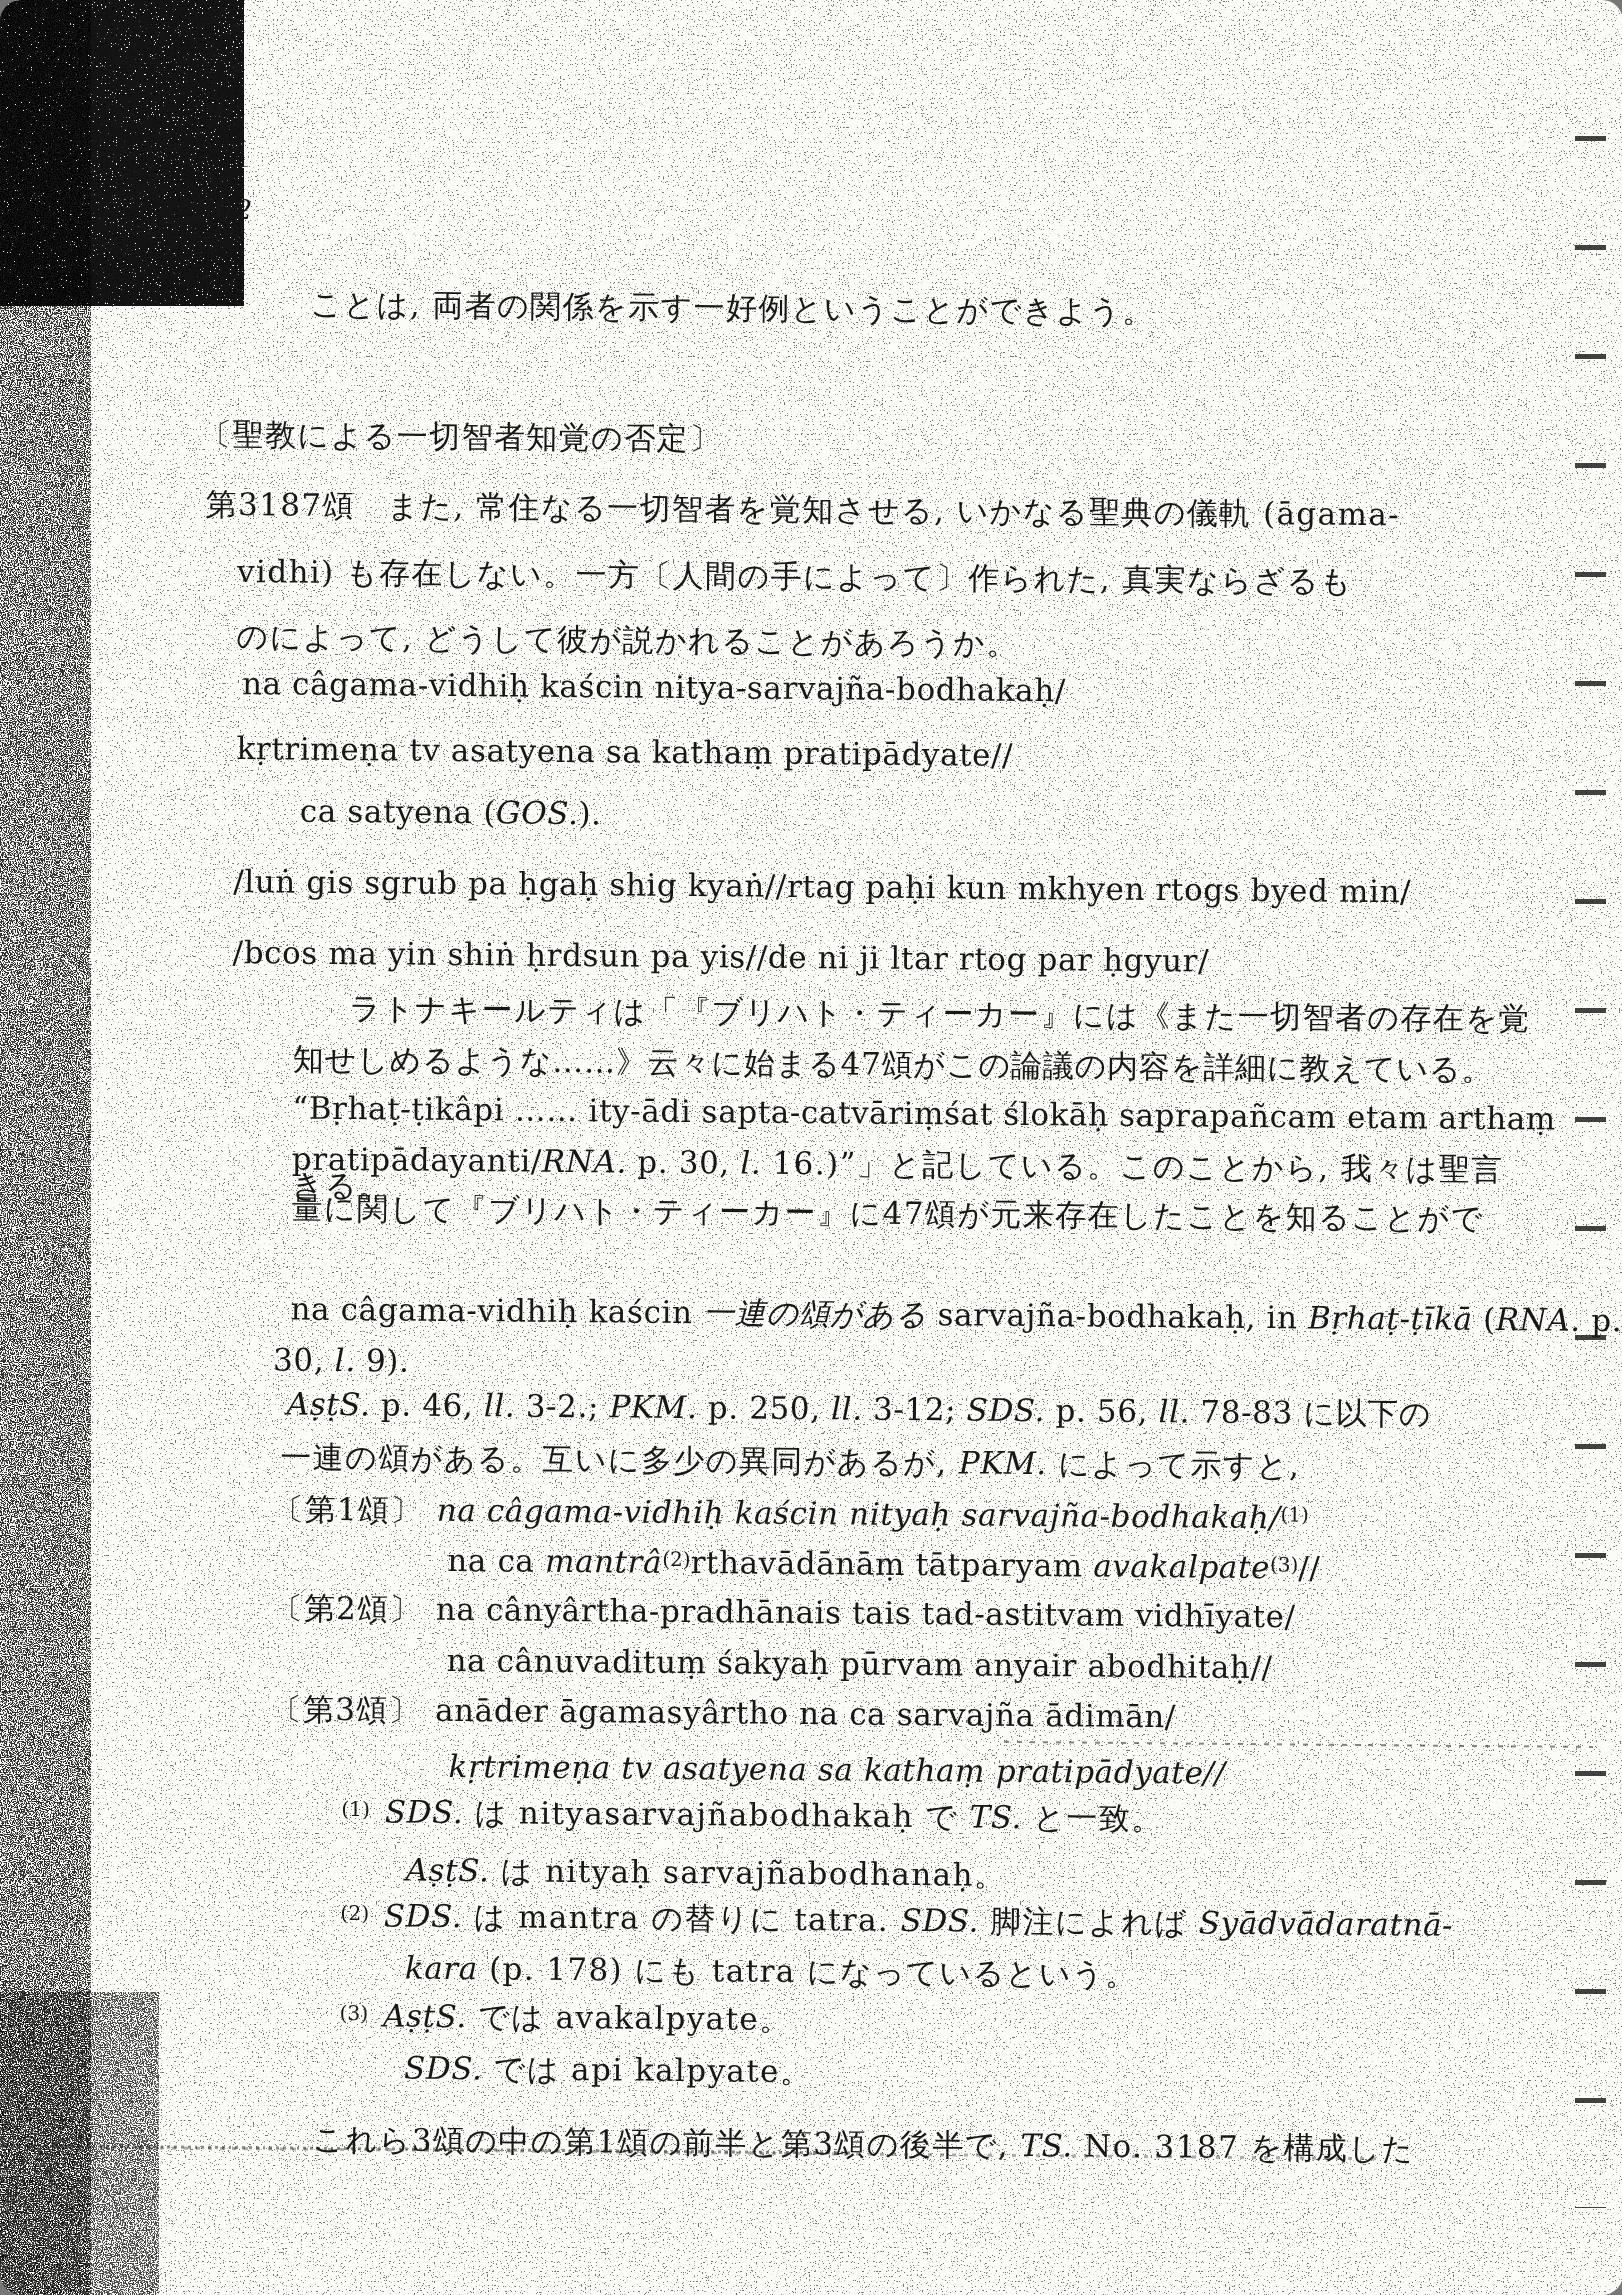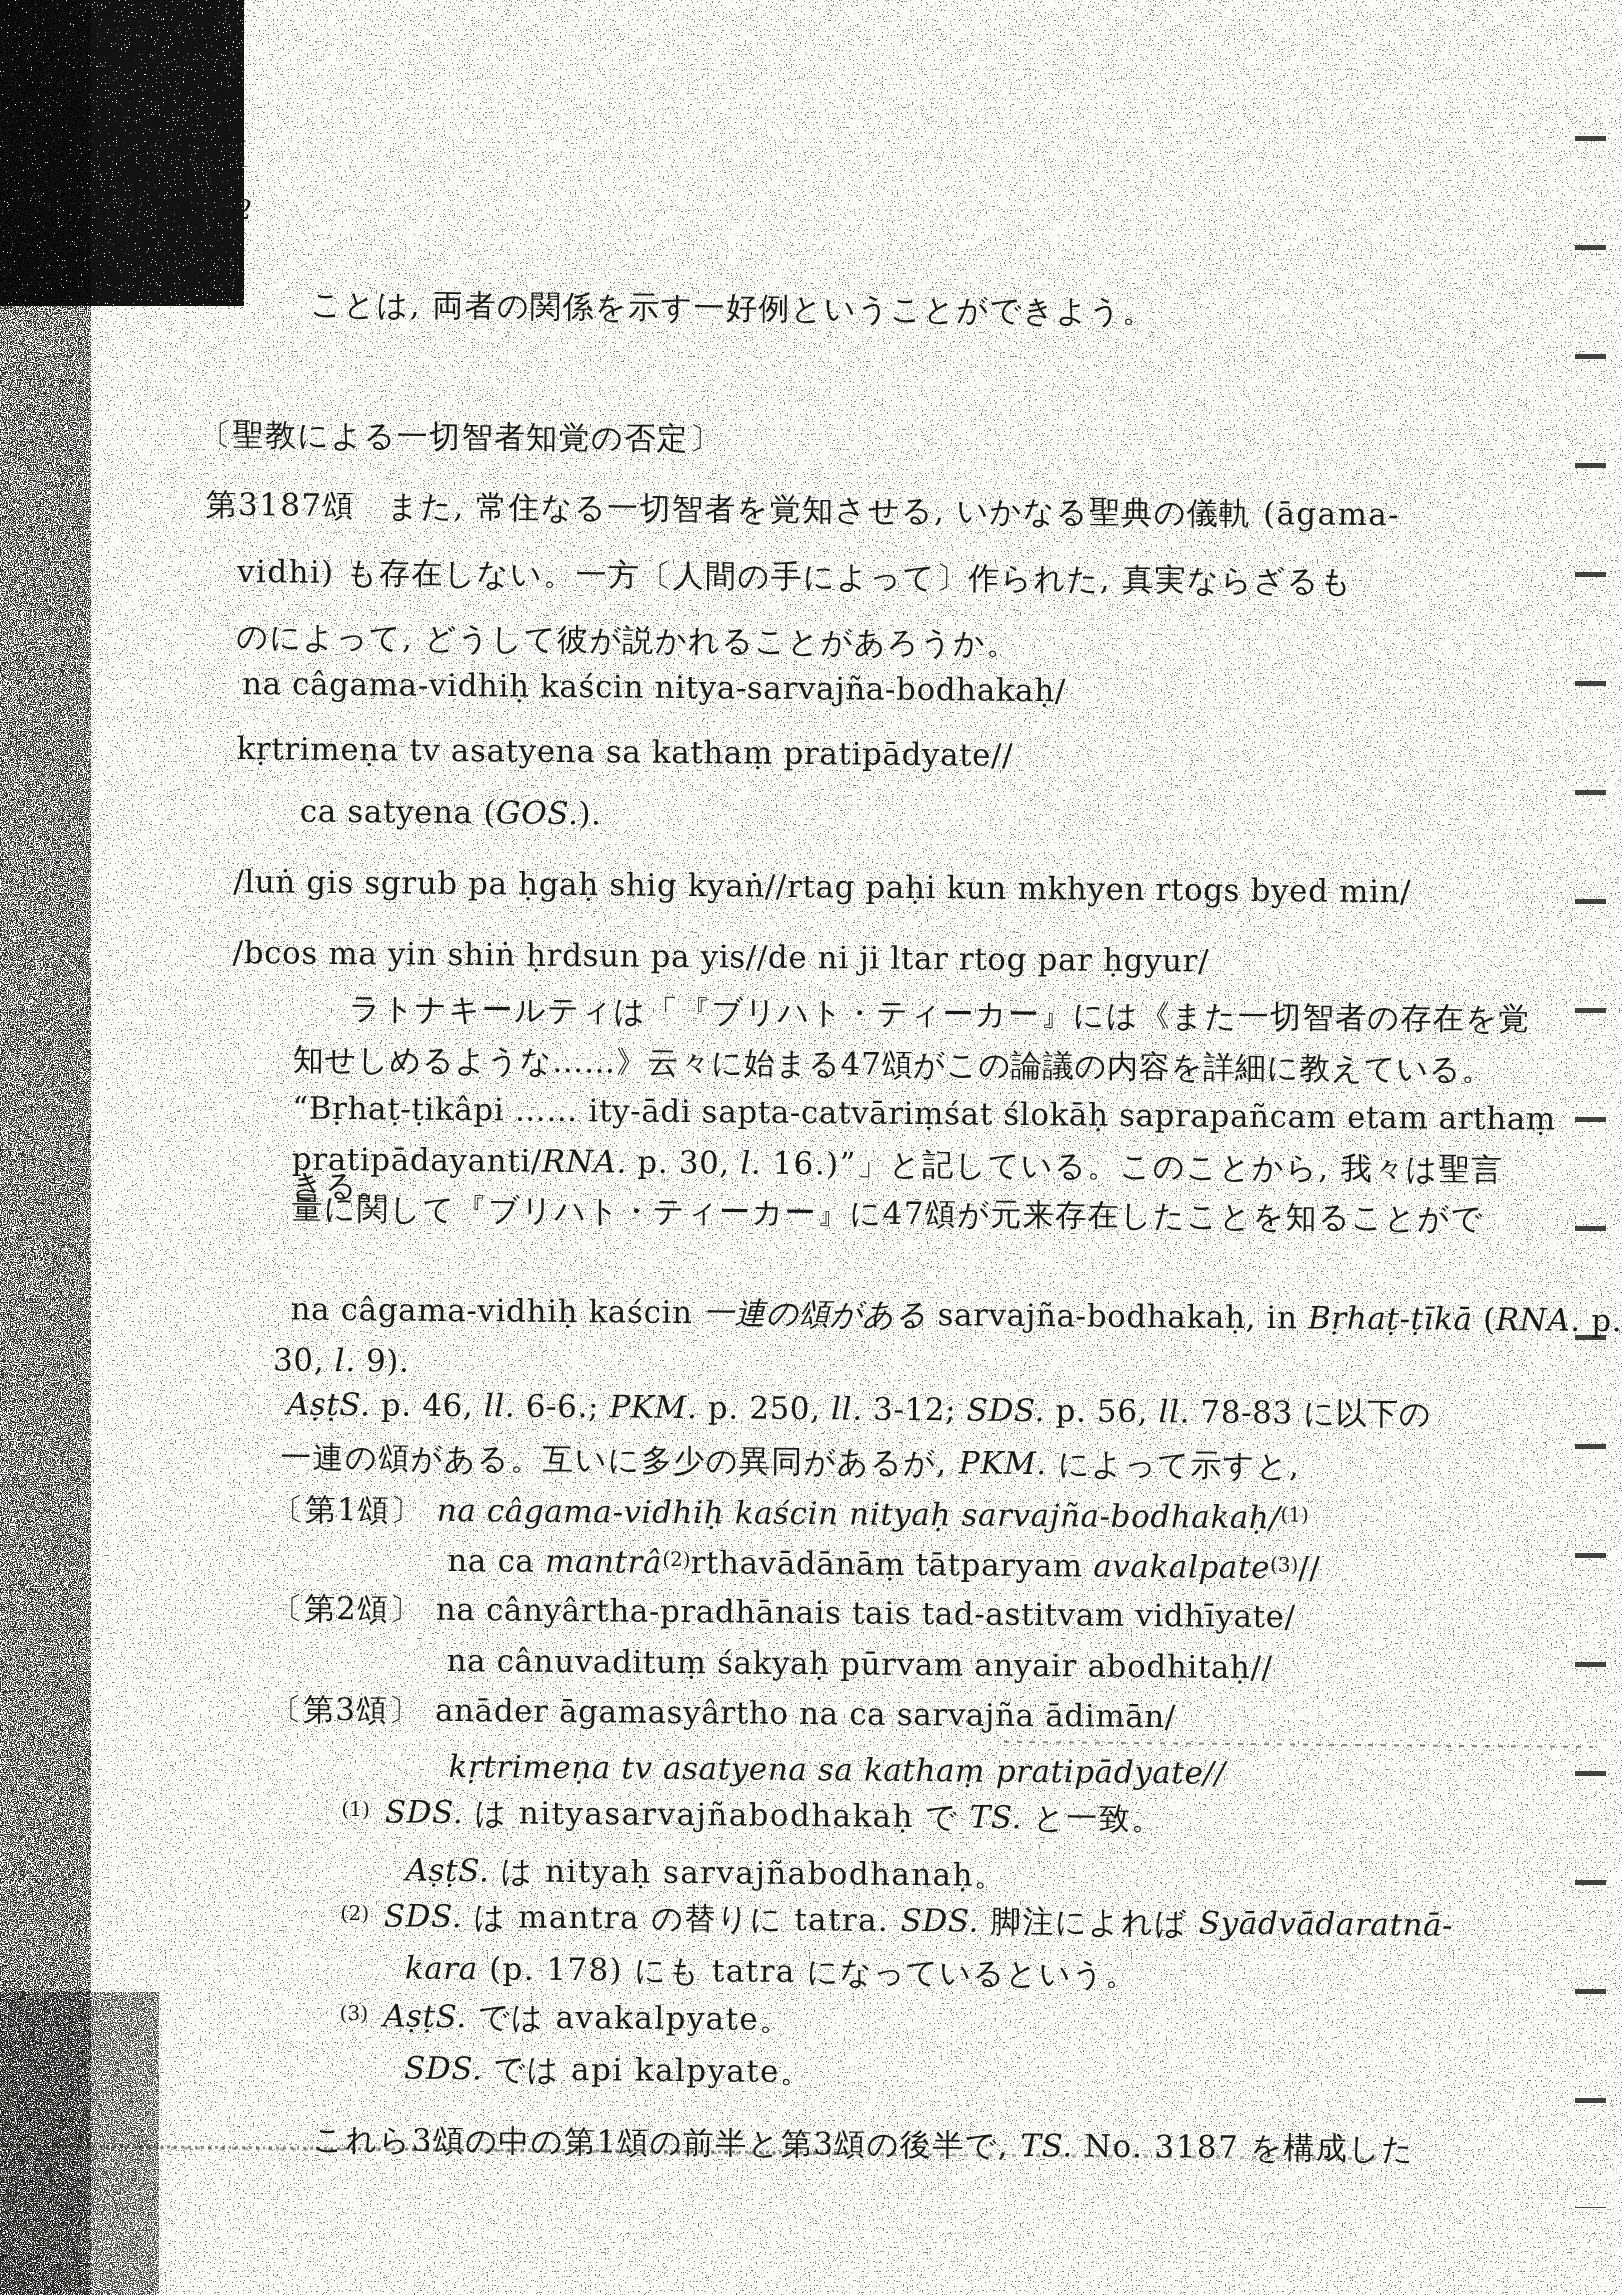--- a/index.html
+++ b/index.html
@@ -3,20 +3,21 @@
 <meta charset="utf-8">
 <style>
   html,body{margin:0;padding:0;background:#777;}
   .page{
     position:relative;
     width:1623px;height:2295px;
     background:#fbfbf8;
     overflow:hidden;
     font-family:"DejaVu Serif","Liberation Serif",serif;
     color:#171717;
+    border-radius:21px;
   }
   .noise{position:absolute;left:0;top:0;z-index:1;pointer-events:none;}
   .sheet{
     position:absolute;left:0;top:0;width:1623px;height:2295px;z-index:2;
     transform:rotate(0.5deg);transform-origin:0 0;
   }
   .ln{
     position:absolute;white-space:nowrap;line-height:1.35;
     font-size:31px;letter-spacing:1.4px;
   }
@@ -103,21 +104,21 @@
     <div class="ln jp" style="left:358px;top:985px">ラトナキールティは「『ブリハト・ティーカー』には《また一切智者の存在を覚</div>
     <div class="ln jp" style="left:302px;top:1036px;letter-spacing:0.8px">知せしめるような……》云々に始まる47頌がこの論議の内容を詳細に教えている。</div>
     <div class="ln rm" style="left:302px;top:1085px">“Bṛhaṭ-ṭikâpi …… ity-ādi sapta-catvāriṃśat ślokāḥ saprapañcam etam arthaṃ</div>
     <div class="ln jp" style="left:302px;top:1136px"><span class="rm">pratipādayanti/</span><span class="rm it">RNA.</span><span class="rm"> p. 30, </span><span class="rm it">l.</span><span> 16.)”」と記している。このことから, 我々は聖言</span></div>
     <div class="ln jp" style="left:302px;top:1185px">量に関して『ブリハト・ティーカー』に47頌が元来存在したことを知ることがで</div>
     <div class="ln jp" style="left:302px;top:1162px">きる。</div>
 
     <div class="ln rm" style="left:302px;top:1286px"><span>na câgama-vidhiḥ kaścin </span><span class="it">一連の頌がある</span><span> sarvajña-bodhakaḥ, in </span><span class="it">Bṛhaṭ-ṭīkā</span><span> (</span><span class="it">RNA.</span><span> p.</span></div>
     <div class="ln rm" style="left:285px;top:1337px"><span>30, </span><span class="it">l.</span><span> 9).</span></div>
 
-    <div class="ln rm" style="left:299px;top:1381px"><span class="it">AṣṭS.</span><span> p. 46, </span><span class="it">ll.</span><span> 6-6.; </span><span class="it">PKM.</span><span> p. 250, </span><span class="it">ll.</span><span> 3-12; </span><span class="it">SDS.</span><span> p. 56, </span><span class="it">ll.</span><span class="jp"> 78-83 に以下の</span></div>
+    <div class="ln rm" style="left:299px;top:1381px"><span class="it">AṣṭS.</span><span> p. 46, </span><span class="it">ll.</span><span> 3-2.; </span><span class="it">PKM.</span><span> p. 250, </span><span class="it">ll.</span><span> 3-12; </span><span class="it">SDS.</span><span> p. 56, </span><span class="it">ll.</span><span class="jp"> 78-83 に以下の</span></div>
     <div class="ln jp" style="left:293px;top:1434px"><span>一連の頌がある。互いに多少の異同があるが, </span><span class="rm it">PKM.</span><span> によって示すと,</span></div>
 
     <div class="ln" style="left:286px;top:1486px"><span class="jp vlabel">〔第1頌〕</span><span class="rm it">na câgama-vidhiḥ kaścin nityaḥ sarvajña-bodhakaḥ/</span><span class="sup">(1)</span></div>
     <div class="ln rm" style="left:461px;top:1536px"><span>na ca </span><span class="it">mantrâ</span><span class="sup">(2)</span><span>rthavādānāṃ tātparyam </span><span class="it">avakalpate</span><span class="sup">(3)</span><span>//</span></div>
 
     <div class="ln" style="left:286px;top:1585px"><span class="jp vlabel">〔第2頌〕</span><span class="rm">na cânyârtha-pradhānais tais tad-astitvam vidhīyate/</span></div>
     <div class="ln rm" style="left:461px;top:1636px">na cânuvadituṃ śakyaḥ pūrvam anyair abodhitaḥ//</div>
 
     <div class="ln" style="left:286px;top:1686px"><span class="jp vlabel">〔第3頌〕</span><span class="rm">anāder āgamasyârtho na ca sarvajña ādimān/</span></div>
     <div class="ln rm it" style="left:464px;top:1742px">kṛtrimeṇa tv asatyena sa kathaṃ pratipādyate//</div>

